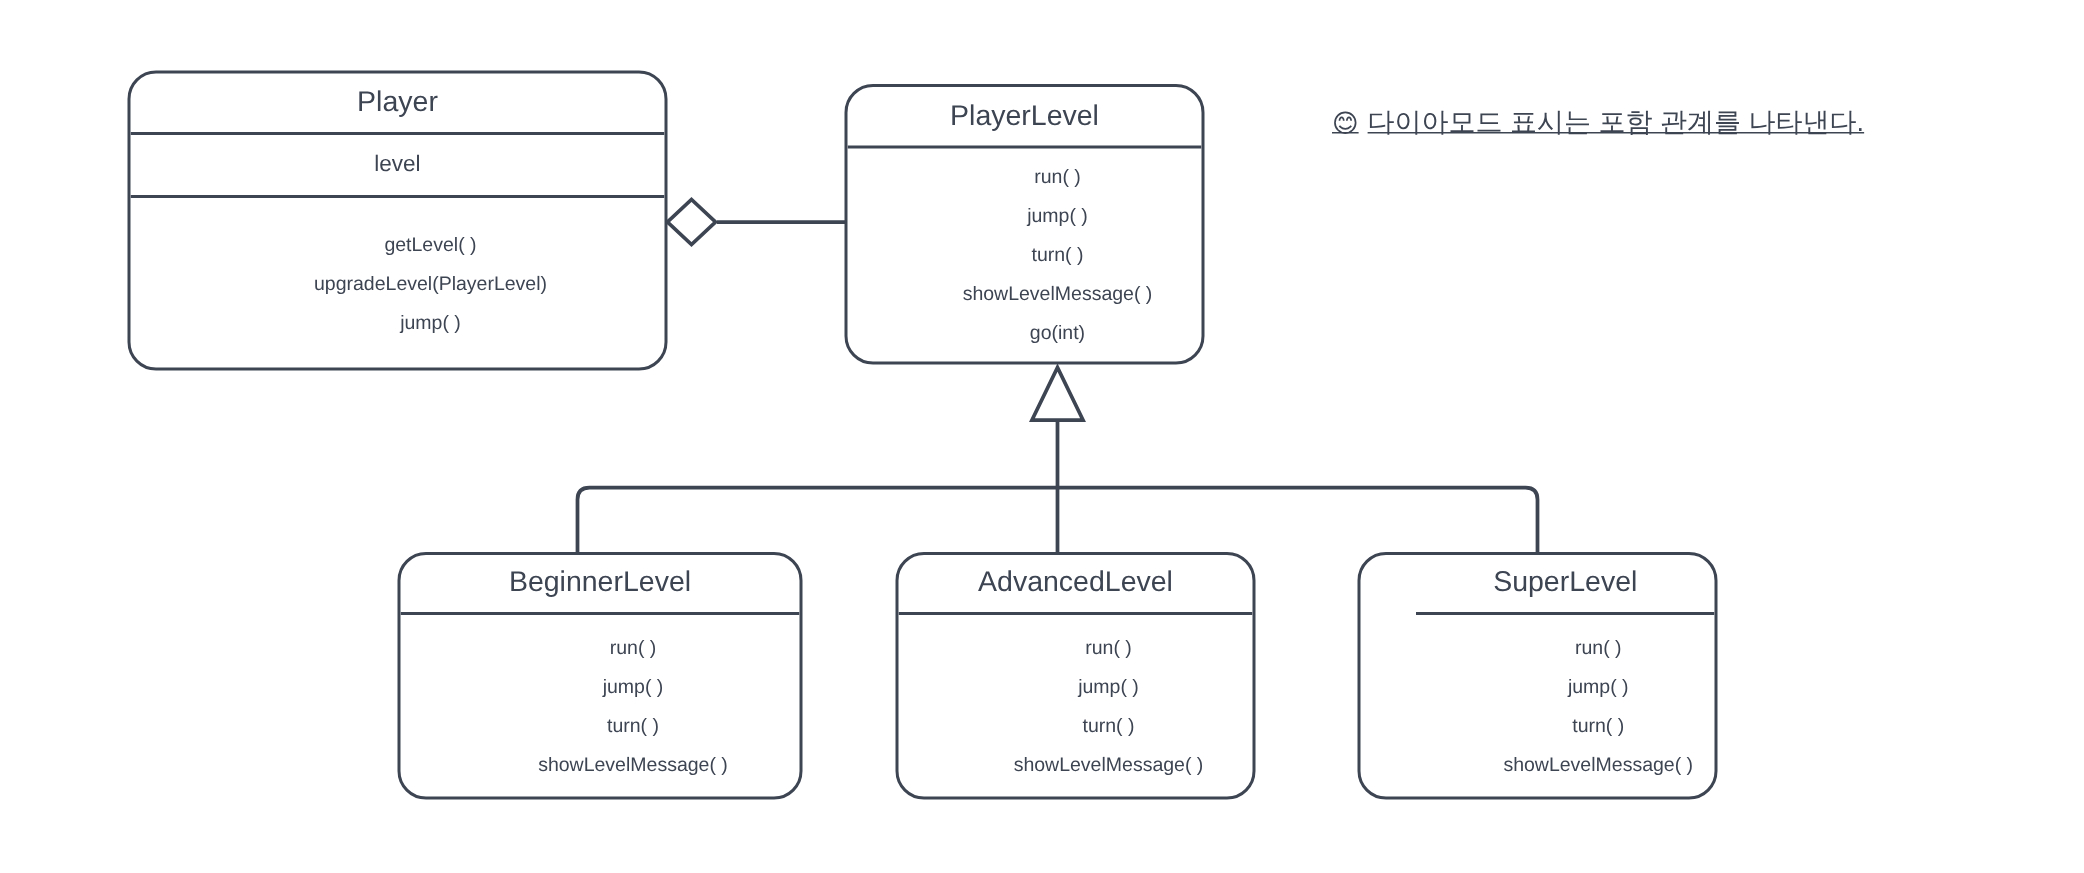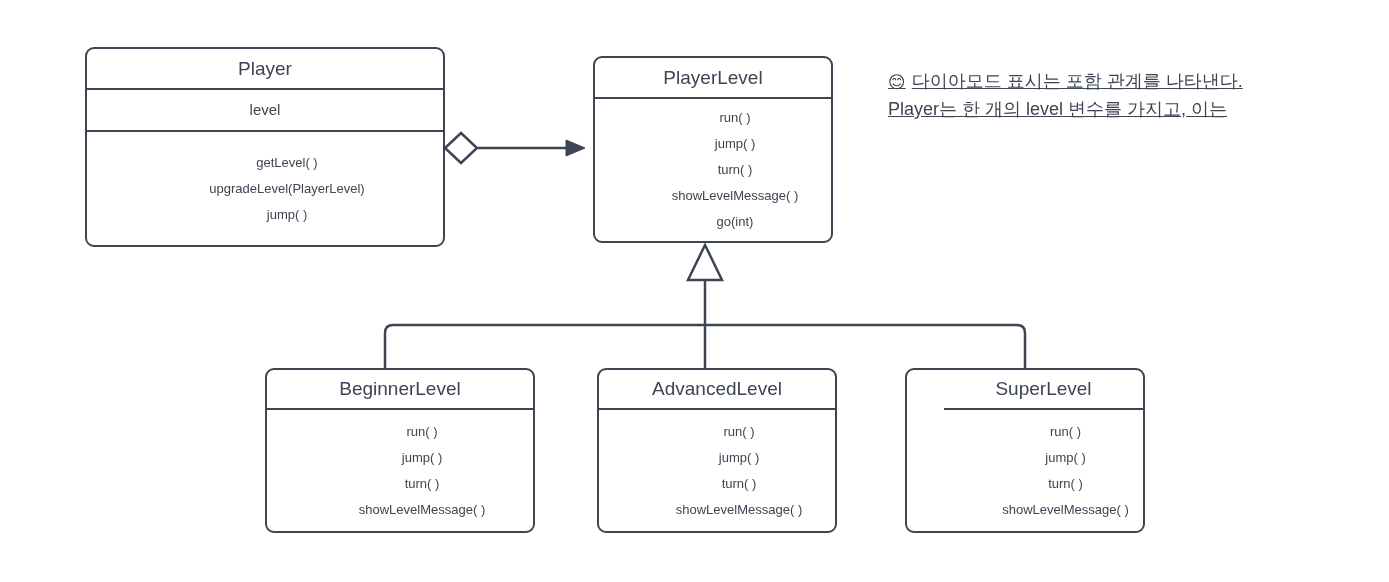--- a/index.html
+++ b/index.html
@@ -19,21 +19,21 @@
     position: absolute;
     left: 0;
     top: 0;
     width: 1389px;
     height: 582px;
   }
   .uml-class {
     position: absolute;
     box-sizing: border-box;
     border: 2.5px solid #3d4452;
-    border-radius: 9px;
+    border-radius: 19px;
     background: #ffffff;
     display: flex;
     flex-direction: column;
     overflow: hidden;
   }
   .uml-name {
     box-sizing: border-box;
     display: flex;
     align-items: center;
     justify-content: center;
@@ -67,21 +67,21 @@
   }
   .uml-ops .op {
     white-space: nowrap;
   }
 
   
   #class-player      { left: 85px;  top: 47px;  width: 360px; height: 200px; }
   #class-player .uml-name  { height: 41px; }
   #class-player .uml-attrs { height: 42px; }
 
-  #class-playerlevel { left: 593px; top: 56px;  width: 240px; height: 187px; }
+  #class-playerlevel { left: 563px; top: 56px;  width: 240px; height: 187px; }
   #class-playerlevel .uml-name { height: 41px; }
 
   #class-beginner    { left: 265px; top: 368px; width: 270px; height: 165px; }
   #class-advanced    { left: 597px; top: 368px; width: 240px; height: 165px; }
   #class-super       { left: 905px; top: 368px; width: 240px; height: 165px; padding-left: 37px; }
   #class-beginner .uml-name,
   #class-advanced .uml-name,
   #class-super .uml-name { height: 40px; }
 
   
@@ -175,14 +175,13 @@
   <div class="uml-ops">
     <span class="op">run( )</span>
     <span class="op">jump( )</span>
     <span class="op">turn( )</span>
     <span class="op">showLevelMessage( )</span>
   </div>
 </div>
 
 <div id="annotation">
   <span class="note-line"><span class="emoji-icon">😊</span><span>다이아모드 표시는 포함 관계를 나타낸다.</span></span>
-  <span class="note-line">Player는 한 개의 level 변수를 가지고, 이는</span>
 </div>
 
 </body></html>

